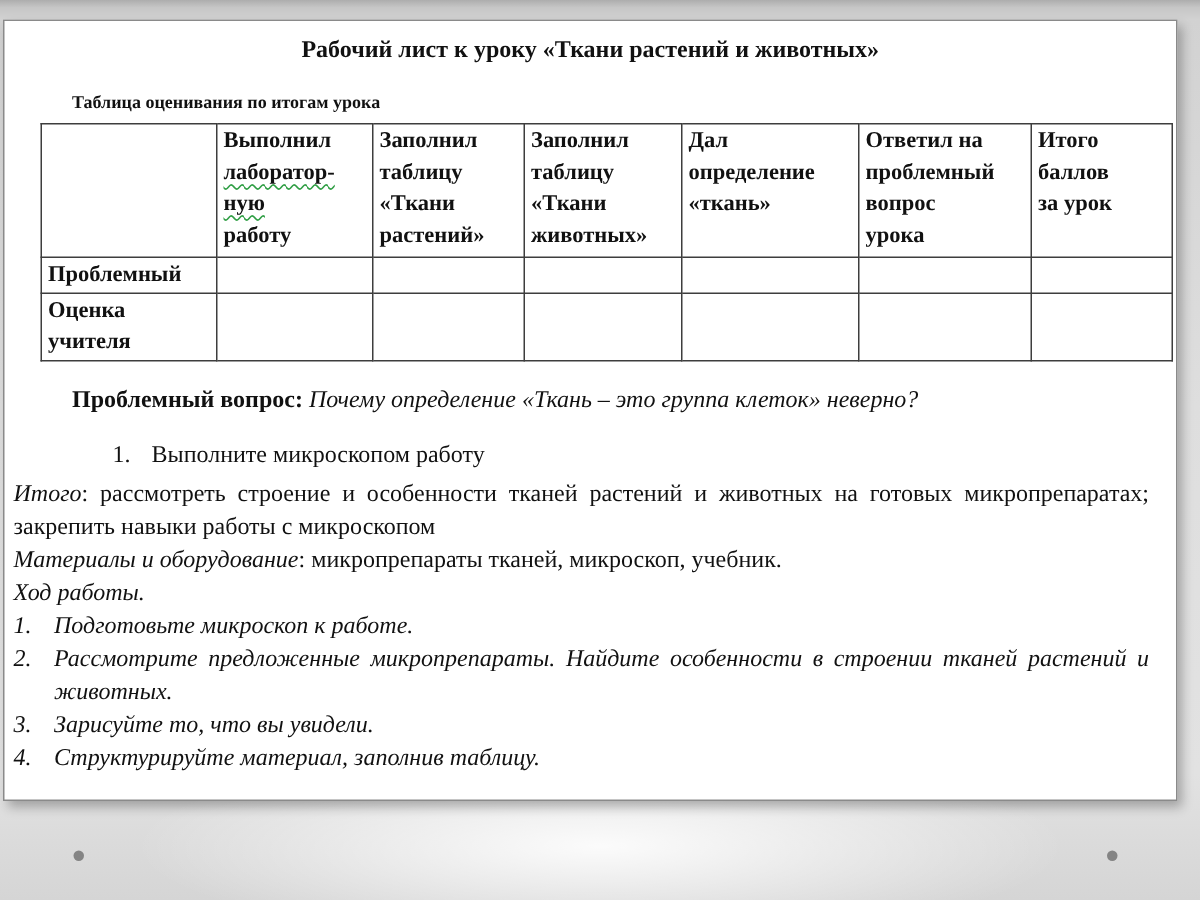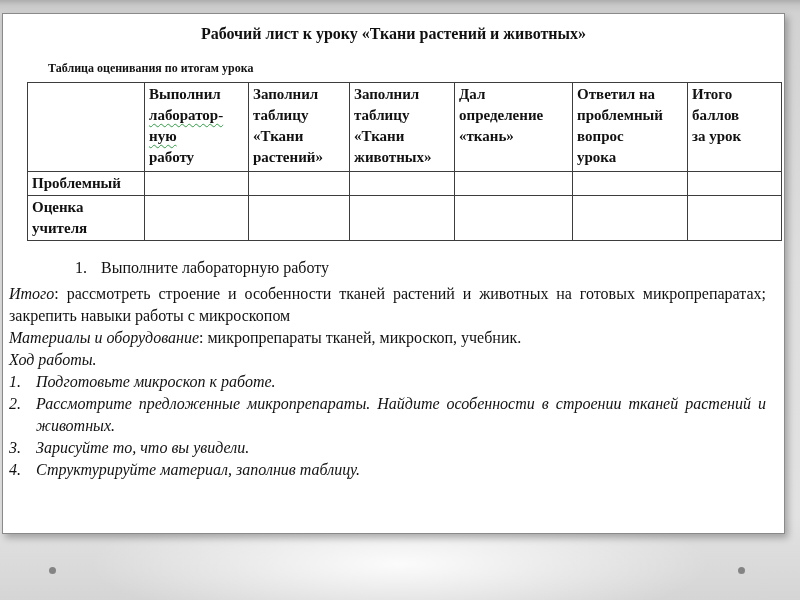--- a/index.html
+++ b/index.html
@@ -113,23 +113,27 @@
           <td></td>
           <td></td>
           <td></td>
           <td></td>
           <td></td>
           <td></td>
         </tr>
       </tbody>
     </table>
 
+    <p class="problem">
+      <span class="b">Проблемный вопрос:</span>
+      <span class="i">Почему определение «Ткань – это группа клеток» неверно?</span>
+    </p>
 
     <div class="task1">
-      <span class="num">1.</span><span>Выполните лабораторную работу</span>
+      <span class="num">1.</span><span>Выполните микроскопом работу</span>
     </div>
 
     <div class="lab">
       <p class="just">
         <span class="i">Итого</span><span>:</span>
         <span>рассмотреть строение и особенности тканей растений и животных на готовых микропрепаратах; закрепить навыки работы с микроскопом</span>
       </p>
       <p>
         <span class="i">Материалы и оборудование</span><span>:</span>
         <span>микропрепараты тканей, микроскоп, учебник.</span>

